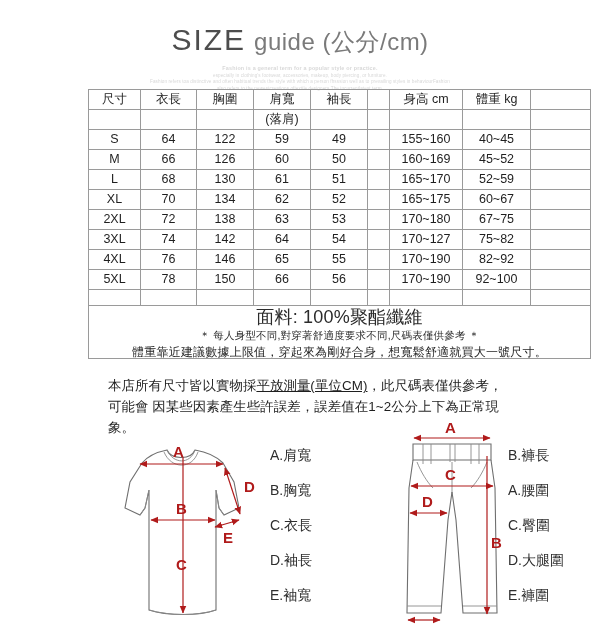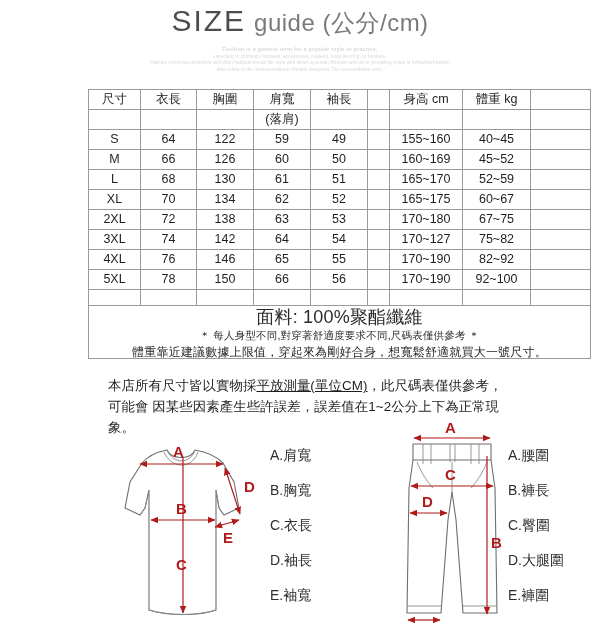--- a/index.html
+++ b/index.html
@@ -11,21 +11,21 @@
     width: 600px; height: 630px;
     font-family: "Liberation Sans", "DejaVu Sans", sans-serif;
     color: #333333;
     position: relative;
     overflow: hidden;
   }
 
   
   .title-block {
     text-align: center;
-    padding-top: 4px;
+    padding-top: 23px;
   }
   .title-line {
     font-size: 27px;
     letter-spacing: 0.5px;
     color: #5e5e5e;
     font-weight: 400;
     white-space: nowrap;
   }
   .title-size {
     font-size: 30px;
@@ -404,20 +404,20 @@
       <text class="dimlabel" x="27" y="77">D</text>
 
       <line class="dim" x1="92" y1="26" x2="92" y2="184" marker-end="url(#ah)"></line>
       <text class="dimlabel" x="96" y="118">B</text>
 
       <line class="dim" x1="13" y1="190" x2="45" y2="190" marker-start="url(#ah2)" marker-end="url(#ah)"></line>
     </svg>
   </div>
 
   <div class="legend legend-pants">
+    <div class="legend-item">B.褲長</div>
     <div class="legend-item">A.腰圍</div>
-    <div class="legend-item">B.褲長</div>
     <div class="legend-item">C.臀圍</div>
     <div class="legend-item">D.大腿圍</div>
     <div class="legend-item">E.褲圍</div>
   </div>
 
 </div>
 
 </body></html>

